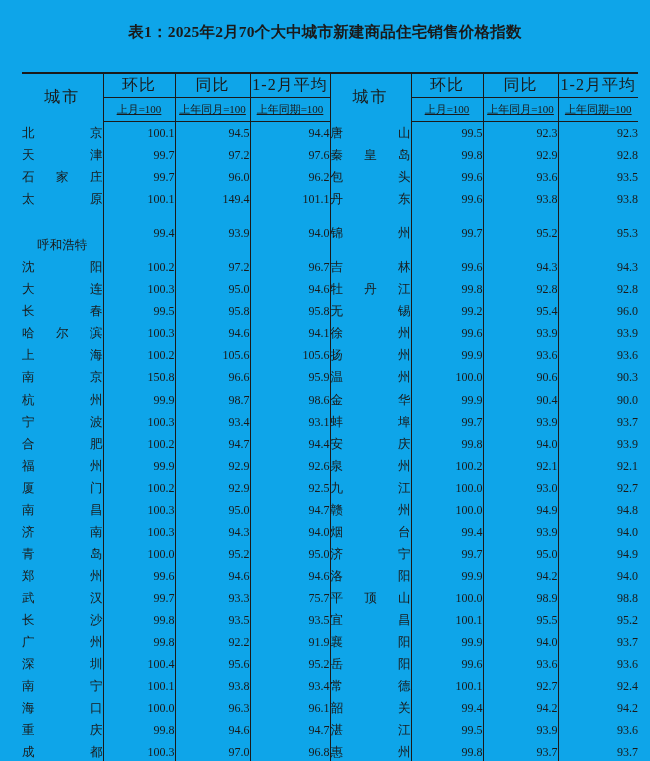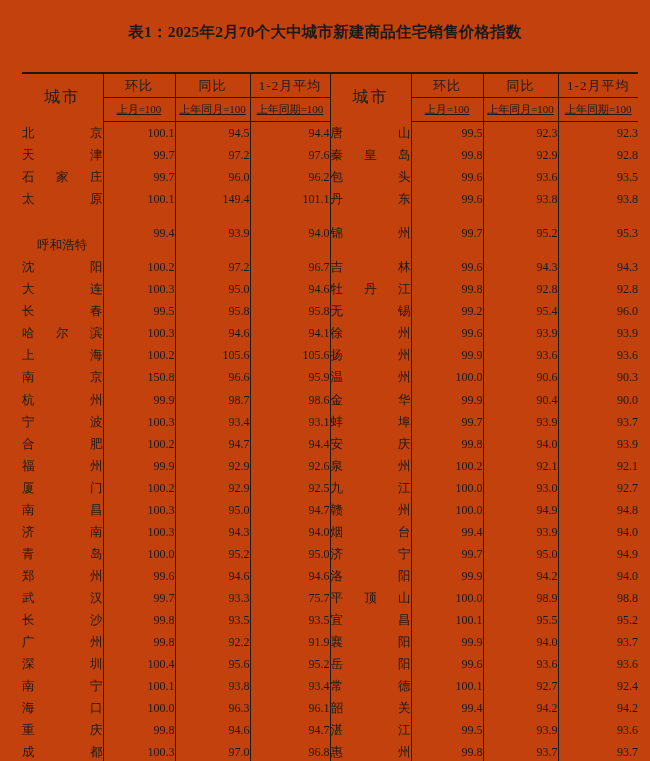--- a/index.html
+++ b/index.html
@@ -12,21 +12,21 @@
     height: 761px;
     font-family: "Liberation Serif", "DejaVu Serif", serif;
     color: #1a1a1a;
     overflow: hidden;
     position: relative;
   }
   #page {
     width: 650px;
     height: 761px;
     position: relative;
-    background: #c2410c;
+    background: #0ea5e9;
   }
   #doc-title {
     position: absolute;
     top: 22px;
     left: 0;
     width: 650px;
     text-align: center;
     font-size: 15.5px;
     font-weight: bold;
     letter-spacing: 0.2px;
@@ -64,21 +64,21 @@
   }
   
   .hdr-city {
     text-align: center;
     font-size: 16px;
     letter-spacing: 2px;
     height: 46px;
   }
   .hdr-top {
     text-align: center;
-    font-size: 13px;
+    font-size: 16px;
     height: 23px;
     border-bottom: 1px solid #1a1a1a;
     letter-spacing: 1px;
   }
   .hdr-sub {
     text-align: center;
     font-size: 11px;
     height: 23px;
     letter-spacing: 0px;
     text-decoration: underline;

